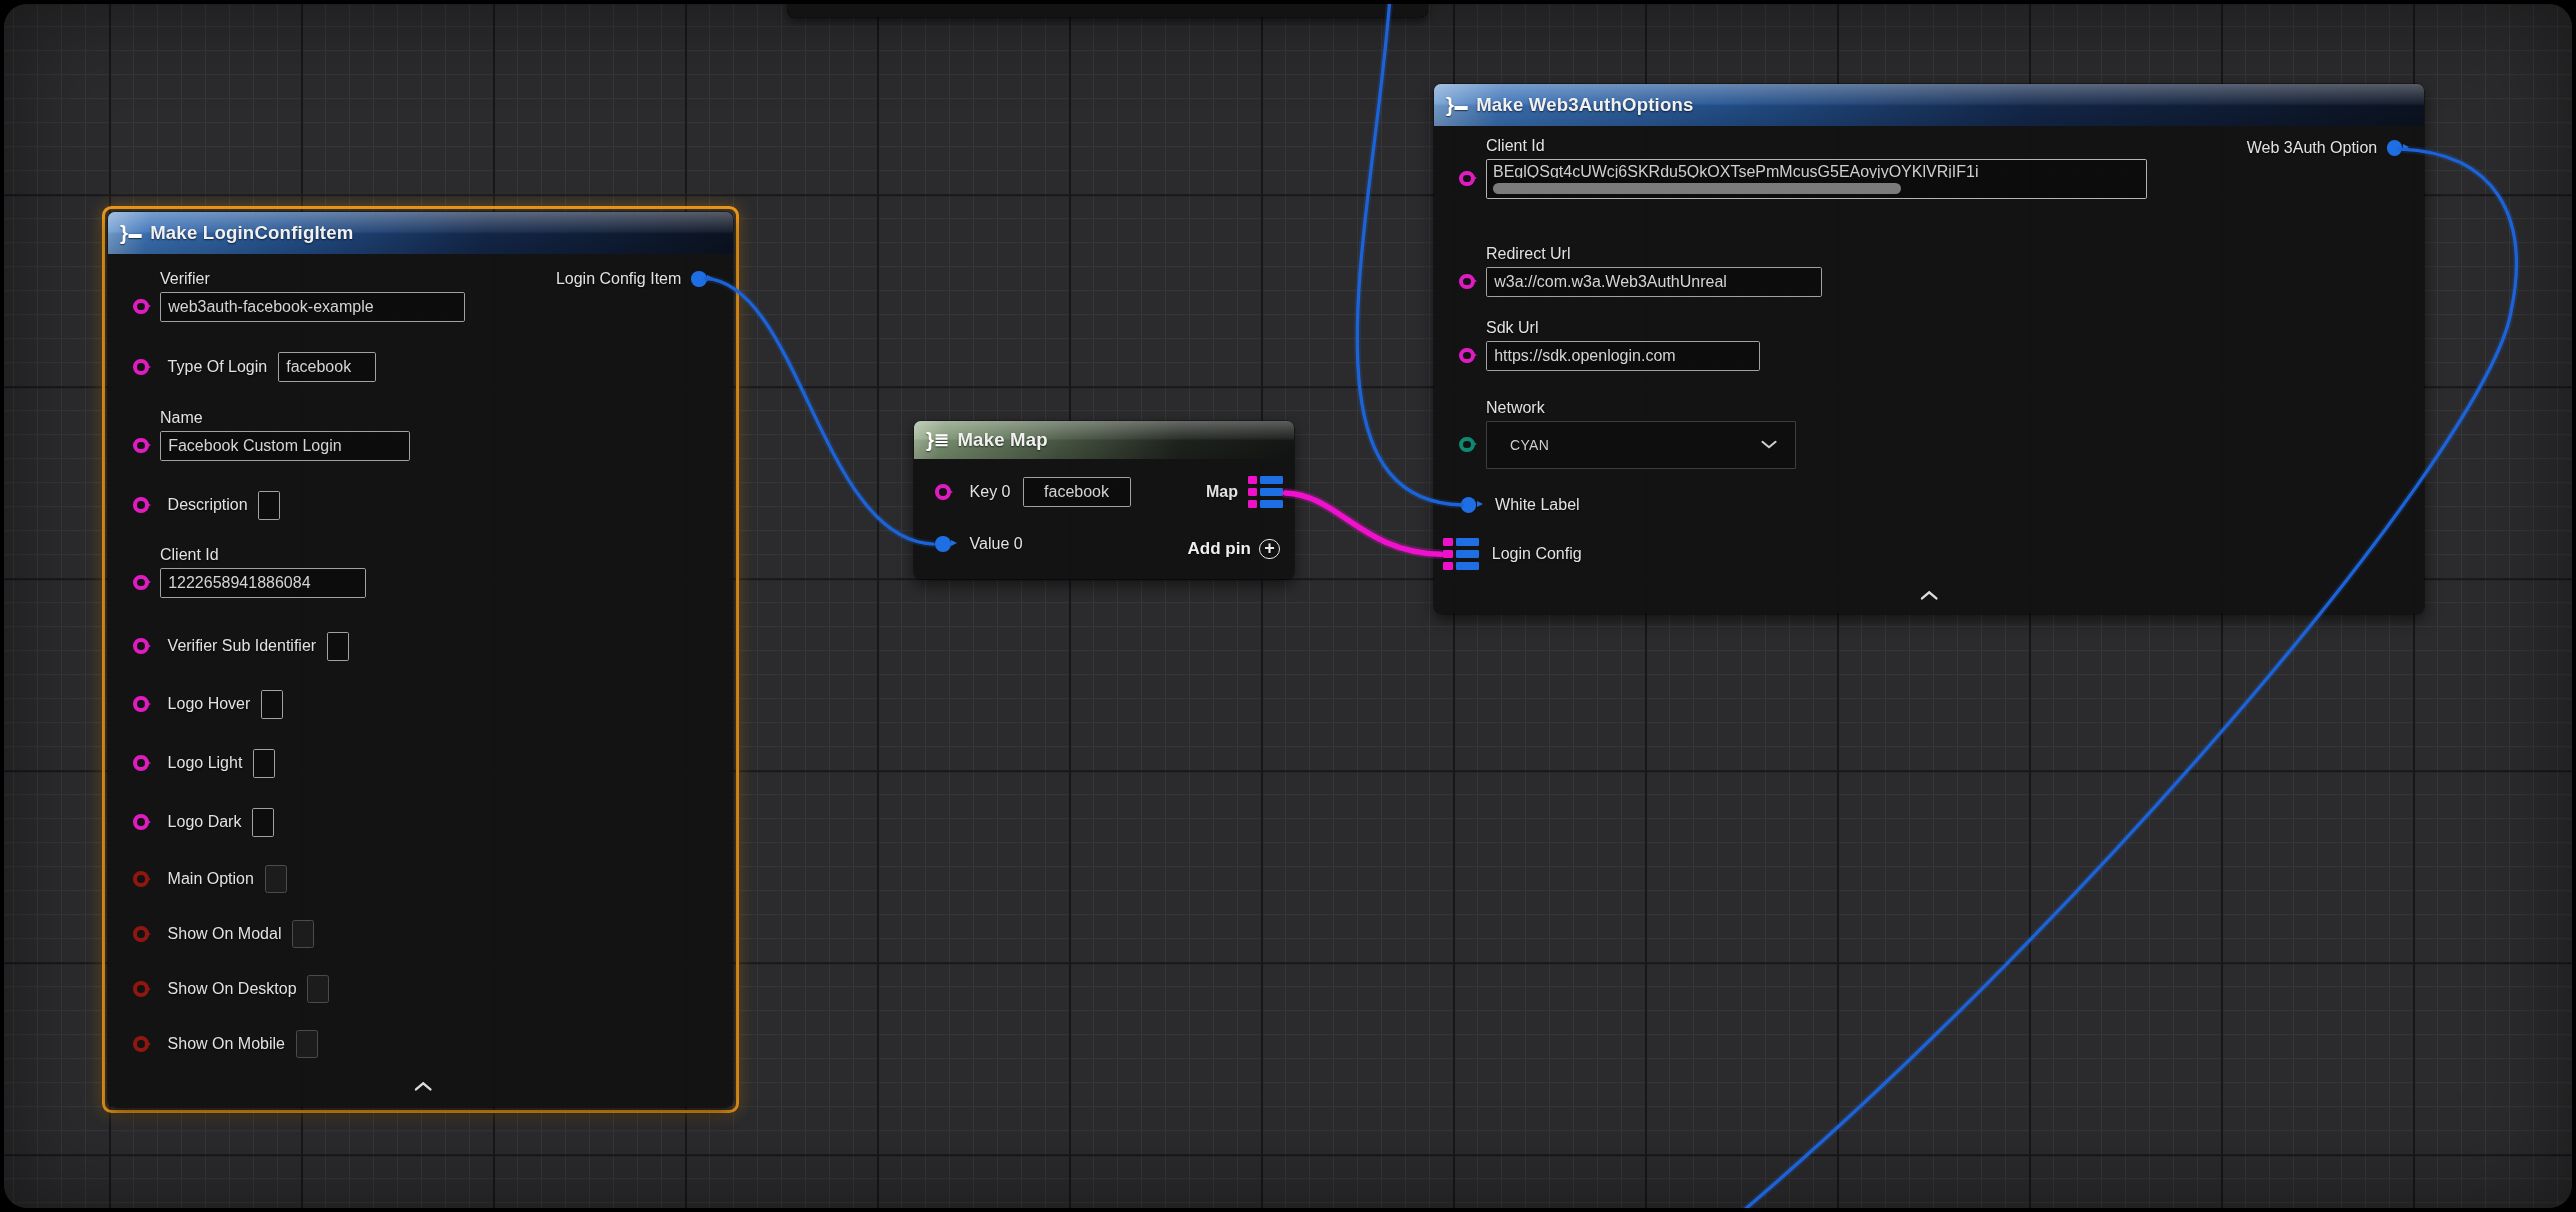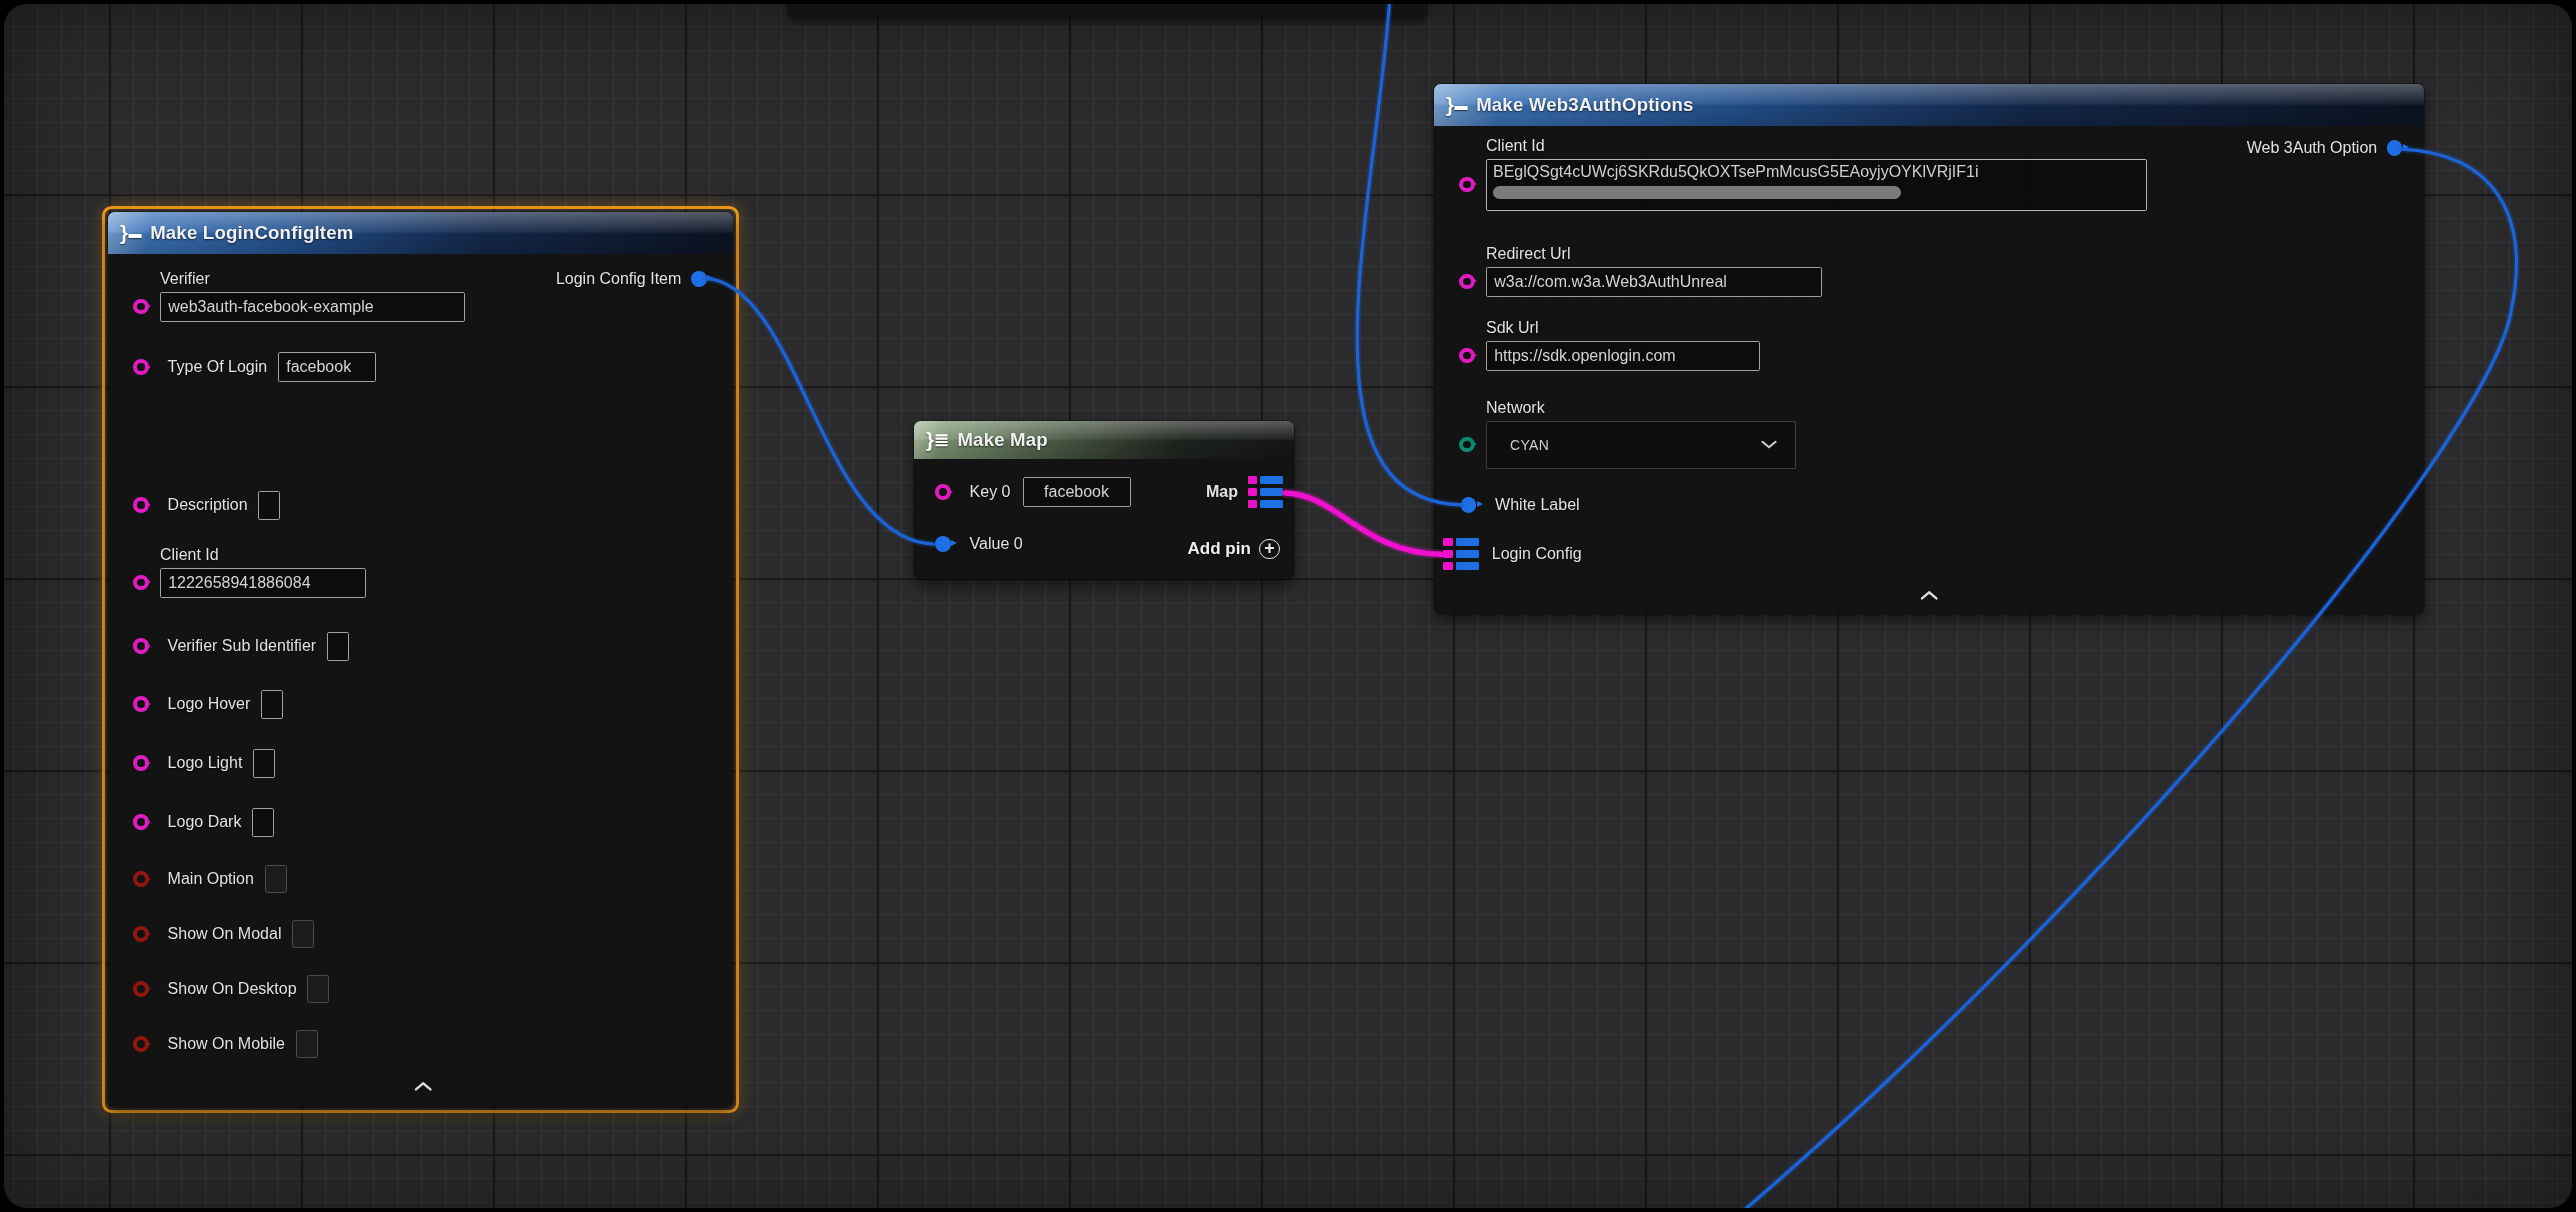--- a/index.html
+++ b/index.html
@@ -83,21 +83,21 @@
   
   #mapnode .nhead { height:38px; }
   .addpin { display:flex; align-items:center; color:#efefef; font-size:17px; font-weight:700;
             text-shadow:0 1.2px 1.8px rgba(0,0,0,.7); }
   .plus { width:20.4px; height:20.4px; border:1.8px solid #e8e8e8; border-radius:50%; margin-left:8.4px;
           position:relative; }
   .plus::before { content:"+"; position:absolute; left:50%; top:50%; transform:translate(-50%,-54%);
           color:#e8e8e8; font-size:18px; font-weight:700; }
 
   
-  .bigfield { width:661px; height:52px; border:1.8px solid #b5b5b5; border-radius:1.8px;
+  .bigfield { width:661px; height:40px; border:1.8px solid #b5b5b5; border-radius:1.8px;
               background:rgba(5,5,5,.45); padding:3.6px 6px; display:flex; flex-direction:column; }
   .bigfield .txt { color:#cfcfcf; font-size:16px; white-space:nowrap; overflow:hidden; }
   .bigfield .thumb { margin-top:4.8px; width:63%; height:13.2px; background:#7b7b7b; border-radius:6.6px; }
   .dropdown { width:310px; height:48px; border:1.2px solid #3e3e40; border-radius:1px; background:#0e0e0f;
               display:flex; align-items:center; justify-content:space-between; padding:0 17px 0 23px; }
   .dropdown .dval { color:#cfcfcf; font-size:14px; letter-spacing:0.3px; }
 
   
   #topnode { position:absolute; left:788px; top:-8.4px; width:639px; height:25px; z-index:2;
              background:#131314; border-radius:0 0 6px 6px;
@@ -146,20 +146,27 @@
           <div class="field" style="width:305px;">web3auth-facebook-example</div>
         </div>
       </div>
 
       <div class="irow" style="top:140px;">
         <span class="pin hollow magenta"></span>
         <span class="lbl">Type Of Login</span>
         <div class="field" style="width:98px;margin-left:10.8px;">facebook</div>
       </div>
 
+      <div class="srow" style="top:197px;">
+        <div class="lbl slabel">Name</div>
+        <div class="frow">
+          <span class="pin hollow magenta"></span>
+          <div class="field" style="width:250px;">Facebook Custom Login</div>
+        </div>
+      </div>
 
       <div class="irow" style="top:278px;">
         <span class="pin hollow magenta"></span>
         <span class="lbl">Description</span>
         <div class="ebox"></div>
       </div>
 
       <div class="srow" style="top:334px;">
         <div class="lbl slabel">Client Id</div>
         <div class="frow">

